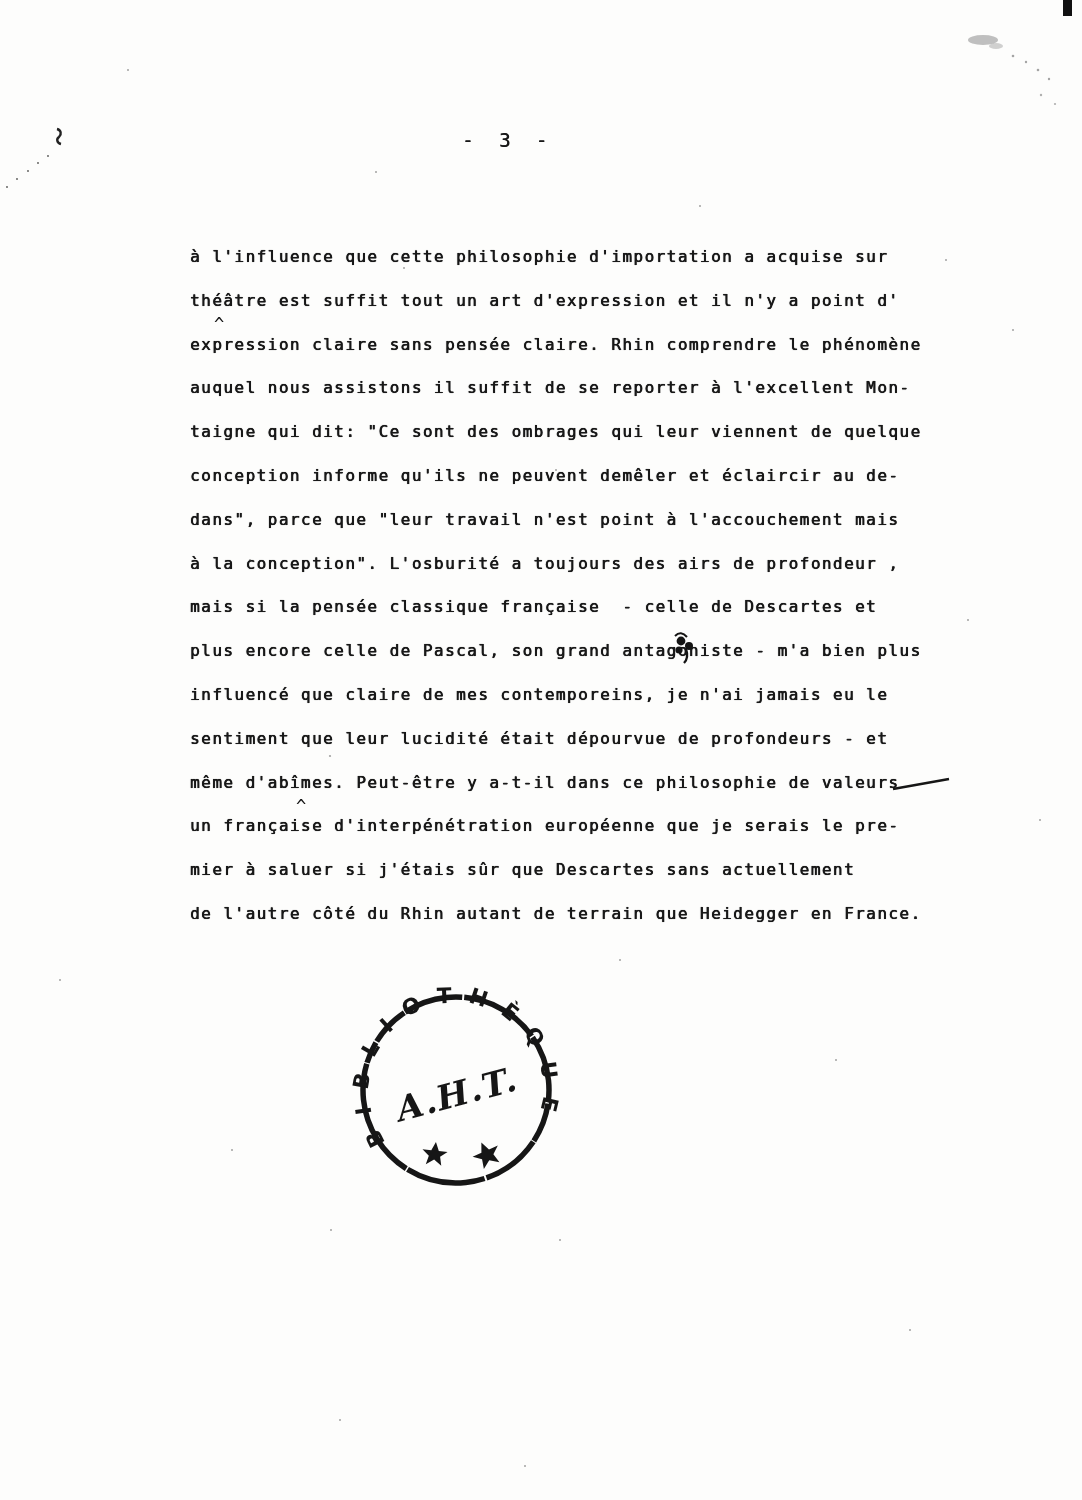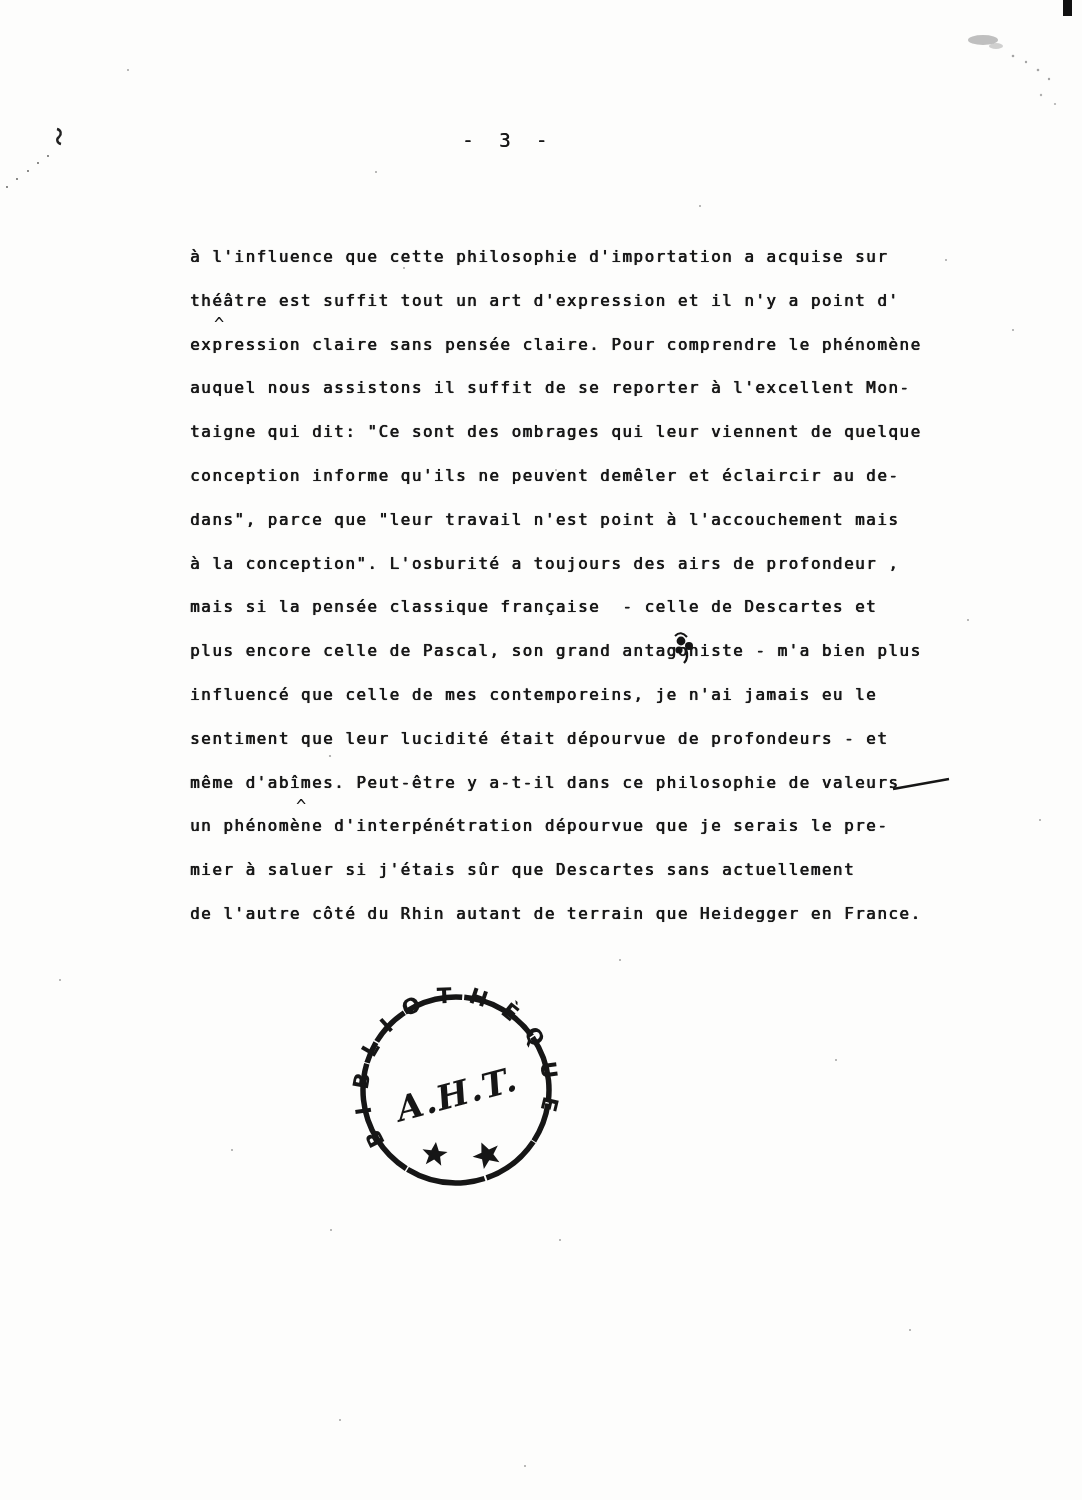--- a/index.html
+++ b/index.html
@@ -45,32 +45,32 @@
 </head>
 <body>
 
 <div class="page">
 
   <div class="page-number">- 3 -</div>
 
   <div class="text-block">
     <div class="tline">à l'influence que cette philosophie d'importation a acquise sur</div>
     <div class="tline">théâtre est suffit tout un art d'expression et il n'y a point d'</div>
-    <div class="tline">expression claire sans pensée claire. Pour comprendre le phénomène</div>
+    <div class="tline">expression claire sans pensée claire. Rhin comprendre le phénomène</div>
     <div class="tline">auquel nous assistons il suffit de se reporter à l'excellent Mon-</div>
     <div class="tline">taigne qui dit: "Ce sont des ombrages qui leur viennent de quelque</div>
     <div class="tline">conception informe qu'ils ne peuvent demêler et éclaircir au de-</div>
     <div class="tline">dans", parce que "leur travail n'est point à l'accouchement mais</div>
     <div class="tline">à la conception". L'osburité a toujours des airs de profondeur ,</div>
     <div class="tline">mais si la pensée classique française  - celle de Descartes et</div>
     <div class="tline">plus encore celle de Pascal, son grand antagoniste - m'a bien plus</div>
-    <div class="tline">influencé que celle de mes contemporeins, je n'ai jamais eu le</div>
+    <div class="tline">influencé que claire de mes contemporeins, je n'ai jamais eu le</div>
     <div class="tline">sentiment que leur lucidité était dépourvue de profondeurs - et</div>
     <div class="tline">même d'abîmes. Peut-être y a-t-il dans ce philosophie de valeurs</div>
-    <div class="tline">un phénomène d'interpénétration dépourvue que je serais le pre-</div>
+    <div class="tline">un française d'interpénétration européenne que je serais le pre-</div>
     <div class="tline">mier à saluer si j'étais sûr que Descartes sans actuellement</div>
     <div class="tline">de l'autre côté du Rhin autant de terrain que Heidegger en France.</div>
   </div>
 
   <svg class="stamp" viewBox="0 0 208 212">
     <g transform="rotate(-6 104 106)" fill="none" stroke="none">
       <circle cx="104" cy="106" r="93" fill="none" stroke="#161616" stroke-width="5.5" stroke-dasharray="22 1.5 40 1 60 2 80 1.5 120 1"></circle>
       <path id="stamp-arc" d="M 31,153 A 87,87 0 1 1 177,153" fill="none"></path>
       <text font-family="'DejaVu Sans', sans-serif" font-size="21.5" font-weight="bold" letter-spacing="15.5" fill="#161616">
         <textPath href="#stamp-arc" startOffset="3">BIBLIOTHÈQUE</textPath>

